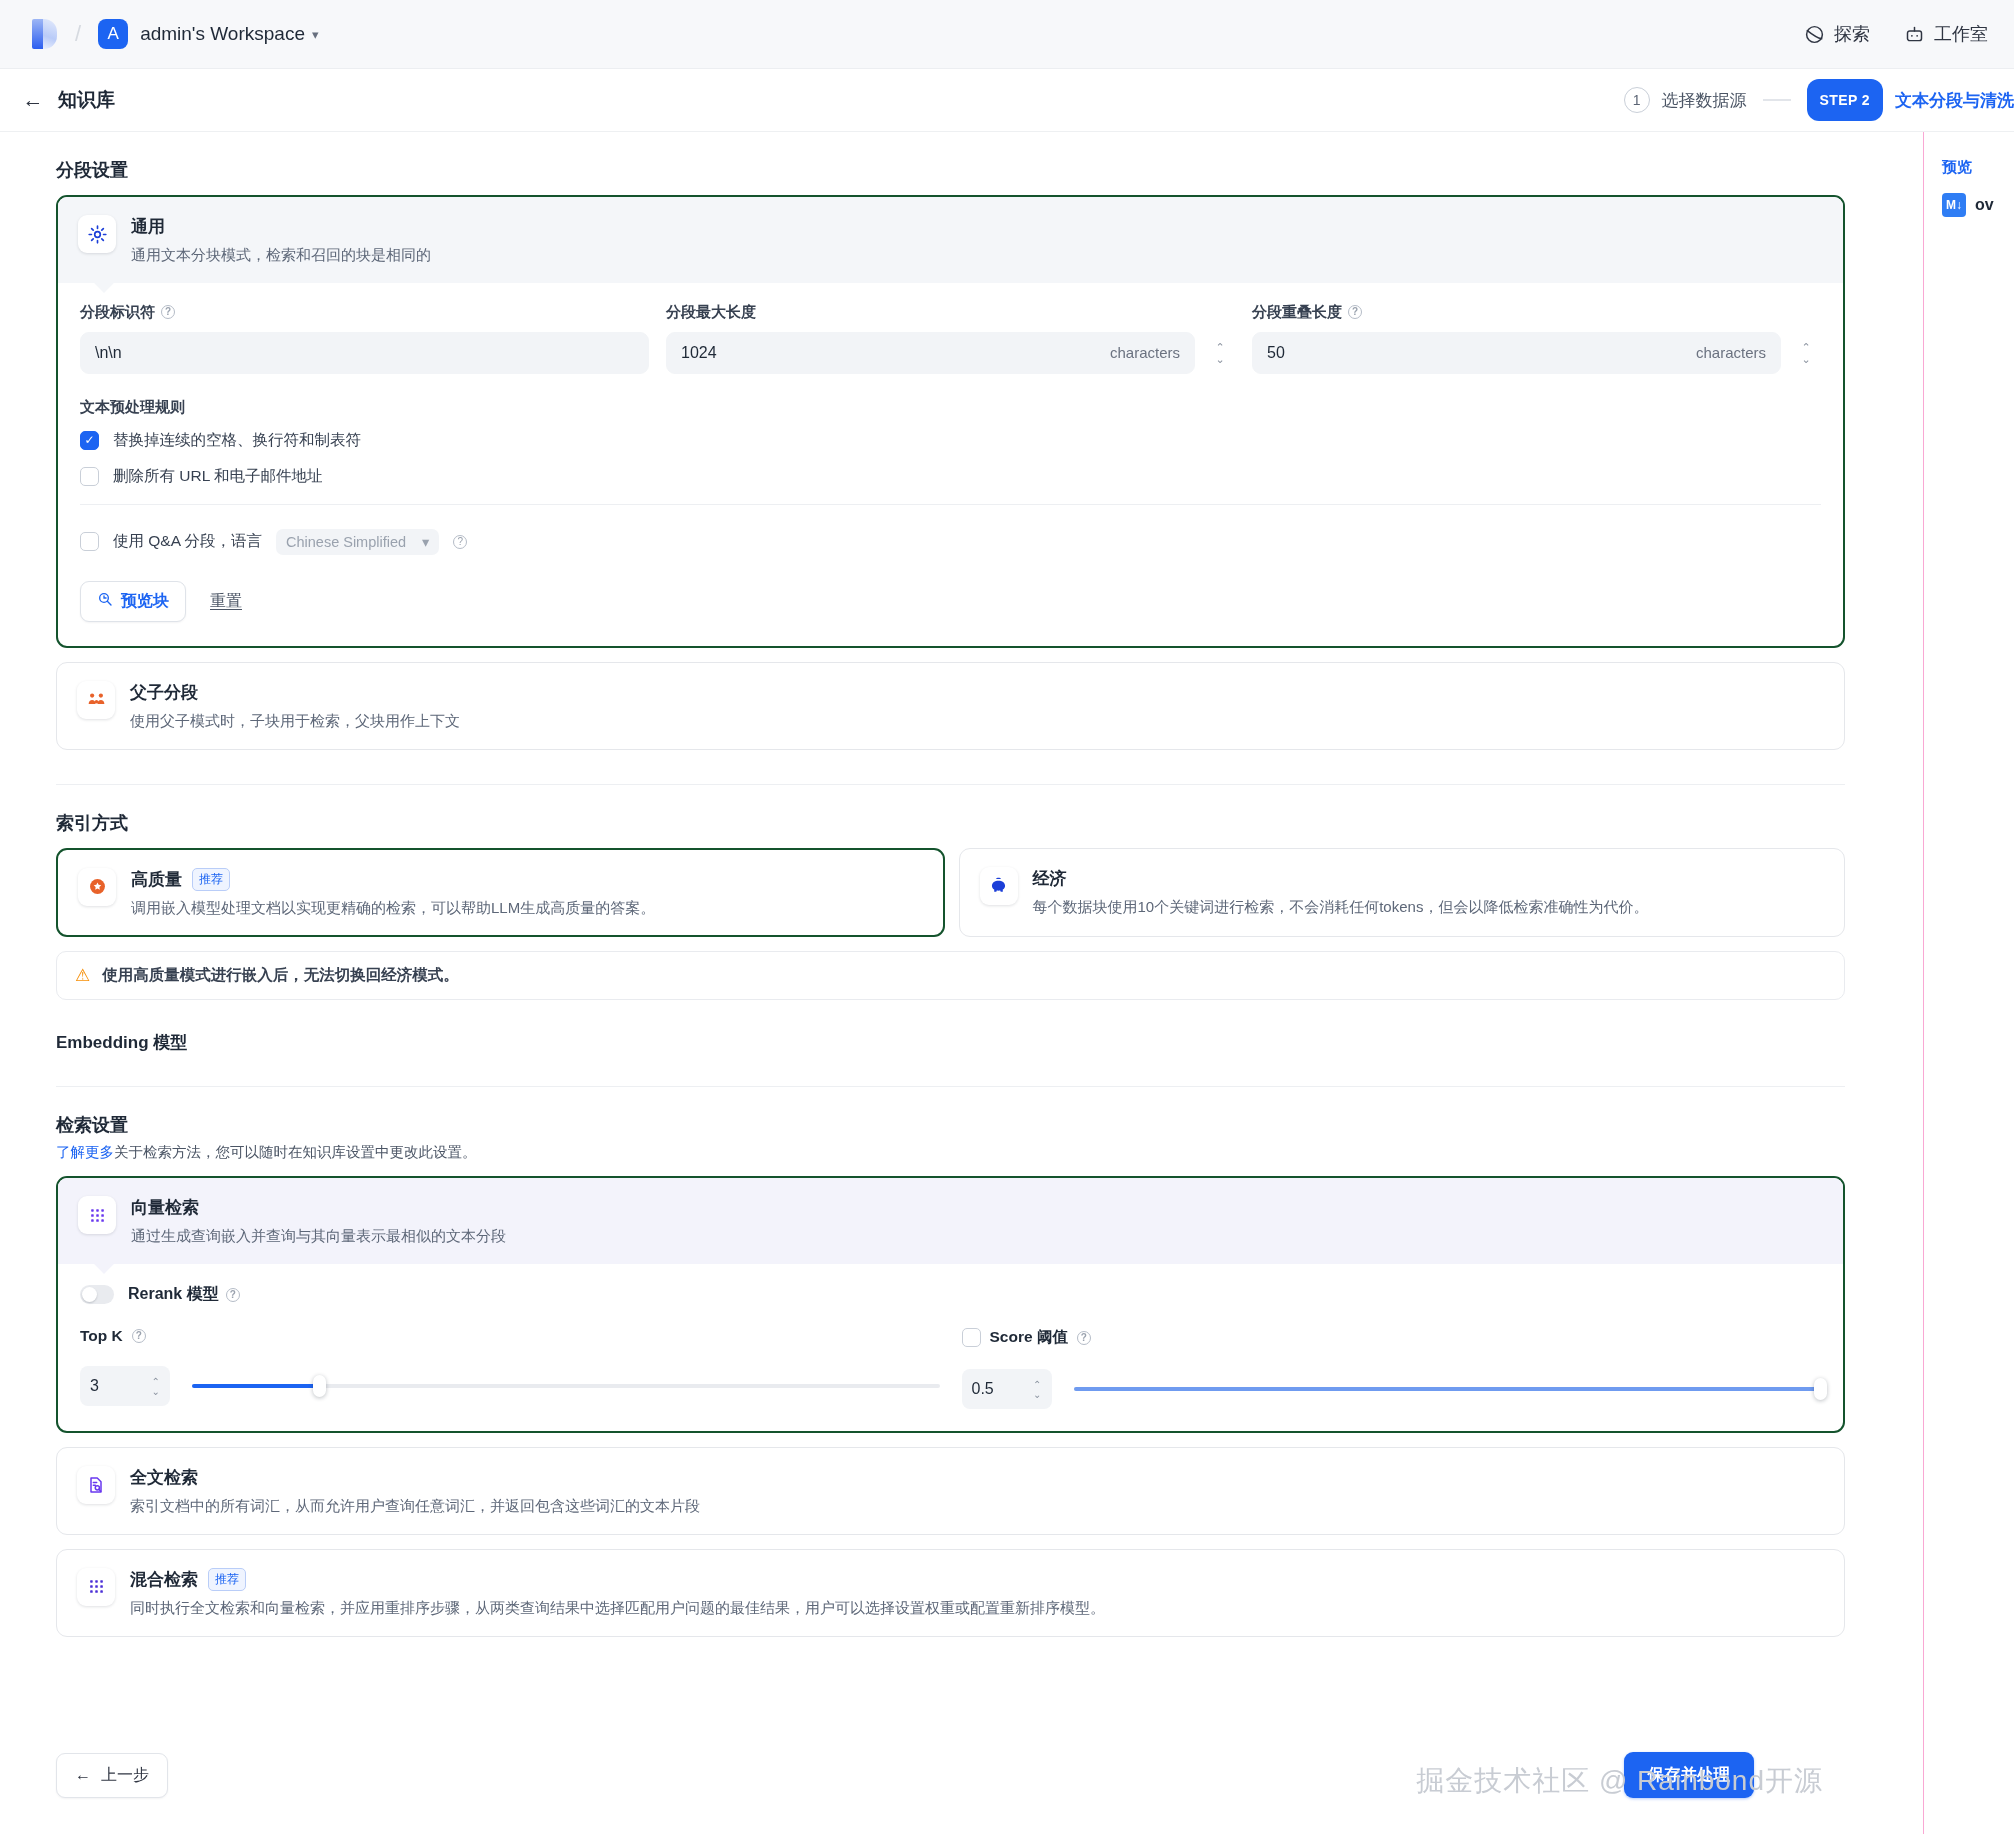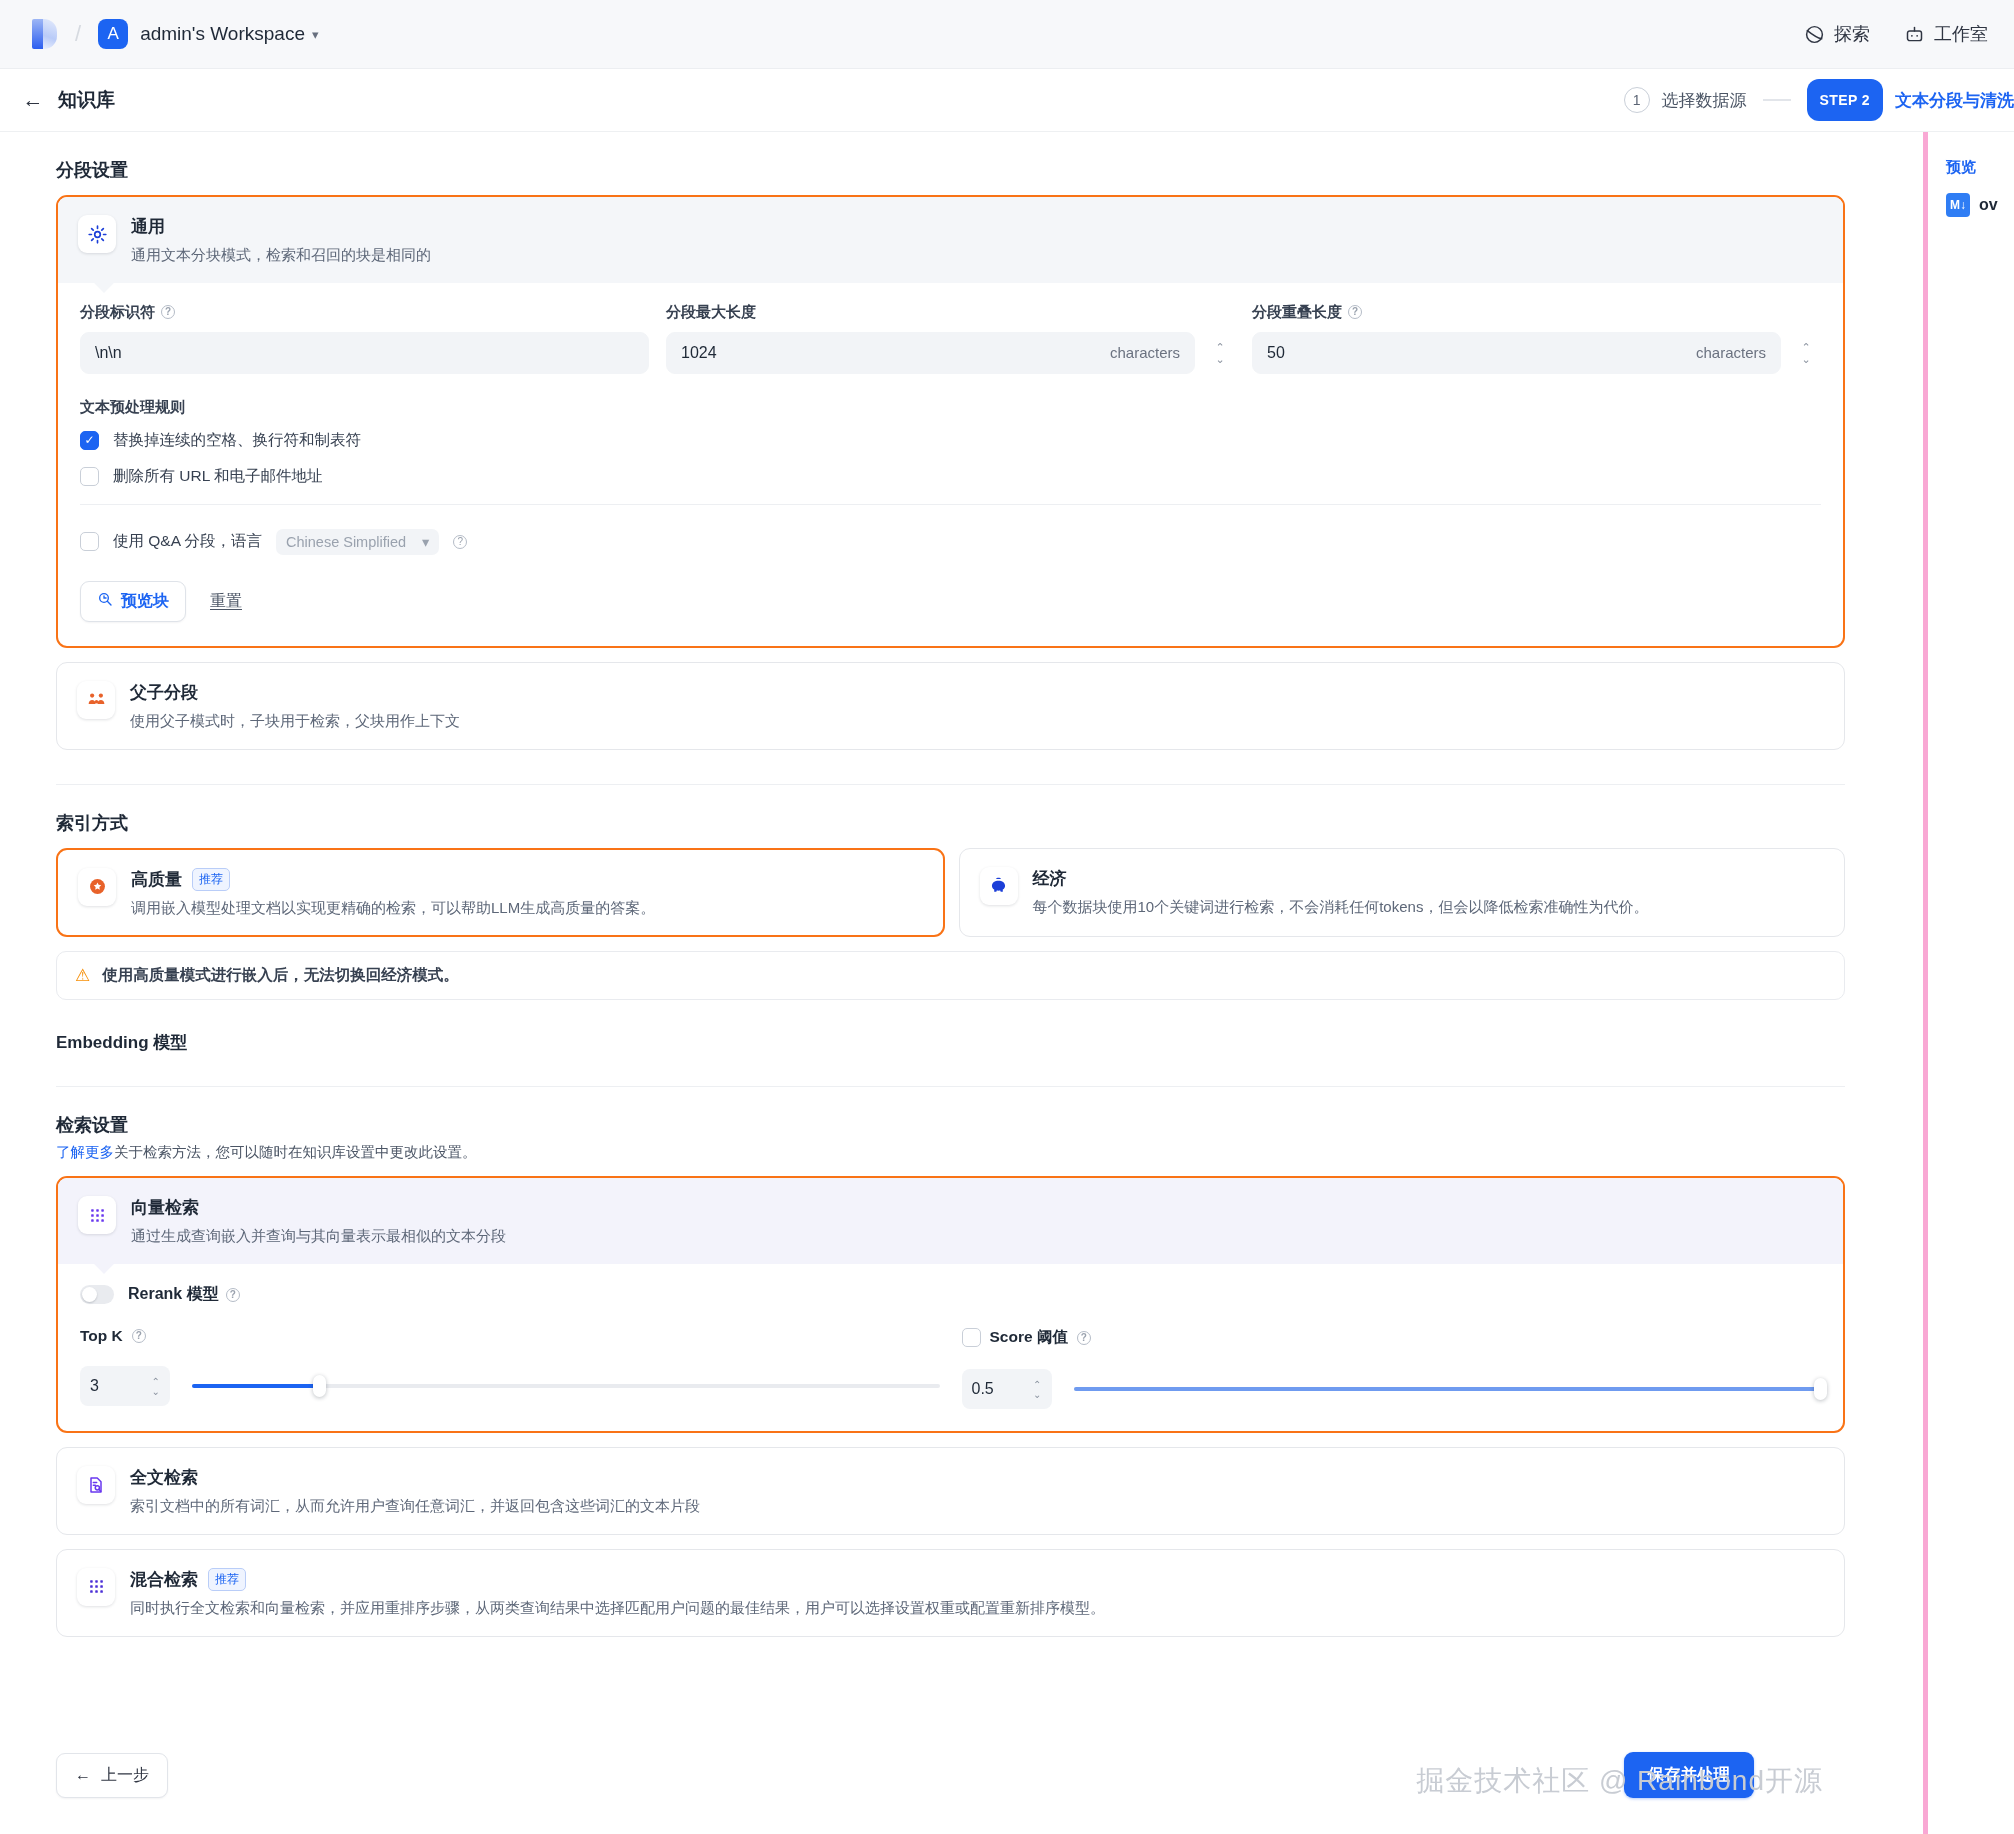--- a/index.html
+++ b/index.html
@@ -61,37 +61,37 @@
   .step-badge {
     background:#1c64f2; color:#fff; font-size:14px; font-weight:700;
     border-radius:12px; padding:13px 13px; letter-spacing:.4px;
   }
   .step-label-active { font-size:17px; color:#1c64f2; margin-left:12px; font-weight:600; }
 
   
   .body-wrap { display:flex; height: calc(1834px - 69px - 63px); }
   .main-col { width: 1923px; position:relative; overflow:hidden; }
   .preview-col {
-    width: 91px; border-left:5px solid #f9a8d4; background:#fff;
+    width: 91px; border-left:1px solid #f9a8d4; background:#fff;
     padding: 26px 0 0 18px;
   }
   .preview-title { color:#1c64f2; font-size:15px; font-weight:600; }
   .preview-file { display:flex; align-items:center; gap:9px; margin-top:16px; }
   .md-icon {
     width:24px;height:24px;border-radius:4px;background:#2f7df4;color:#fff;
     font-size:12px;font-weight:700;display:flex;align-items:center;justify-content:center;
   }
   .preview-fname { font-size:16px; font-weight:600; color:#1f2937; white-space:nowrap; }
 
   .content { padding: 26px 78px 0 56px; }
   .section-title { font-size:18px; font-weight:600; color:#1f2937; margin-bottom:13px; }
 
   
   .card { border:1px solid #e5e7eb; border-radius:11px; background:#fff; }
-  .card.selected { border:2px solid #f97316; }
+  .card.selected { border:2px solid #14532d; }
   .card-head { display:flex; align-items:flex-start; gap:15px; padding:18px 20px 17px 20px; }
   .card.selected .card-head { background:#f4f6f9; border-radius:9px 9px 0 0; }
   .card-head.notch { position:relative; }
   .card-head.notch:after{
     content:""; position:absolute; left:39px; bottom:-7px; width:14px;height:14px;
     background:#f4f6f9; transform:rotate(45deg);
   }
   .card.selected.violet .card-head { background:#f3f3fb; }
   .card.selected.violet .card-head.notch:after { background:#f3f3fb; }
   .icon-tile {

